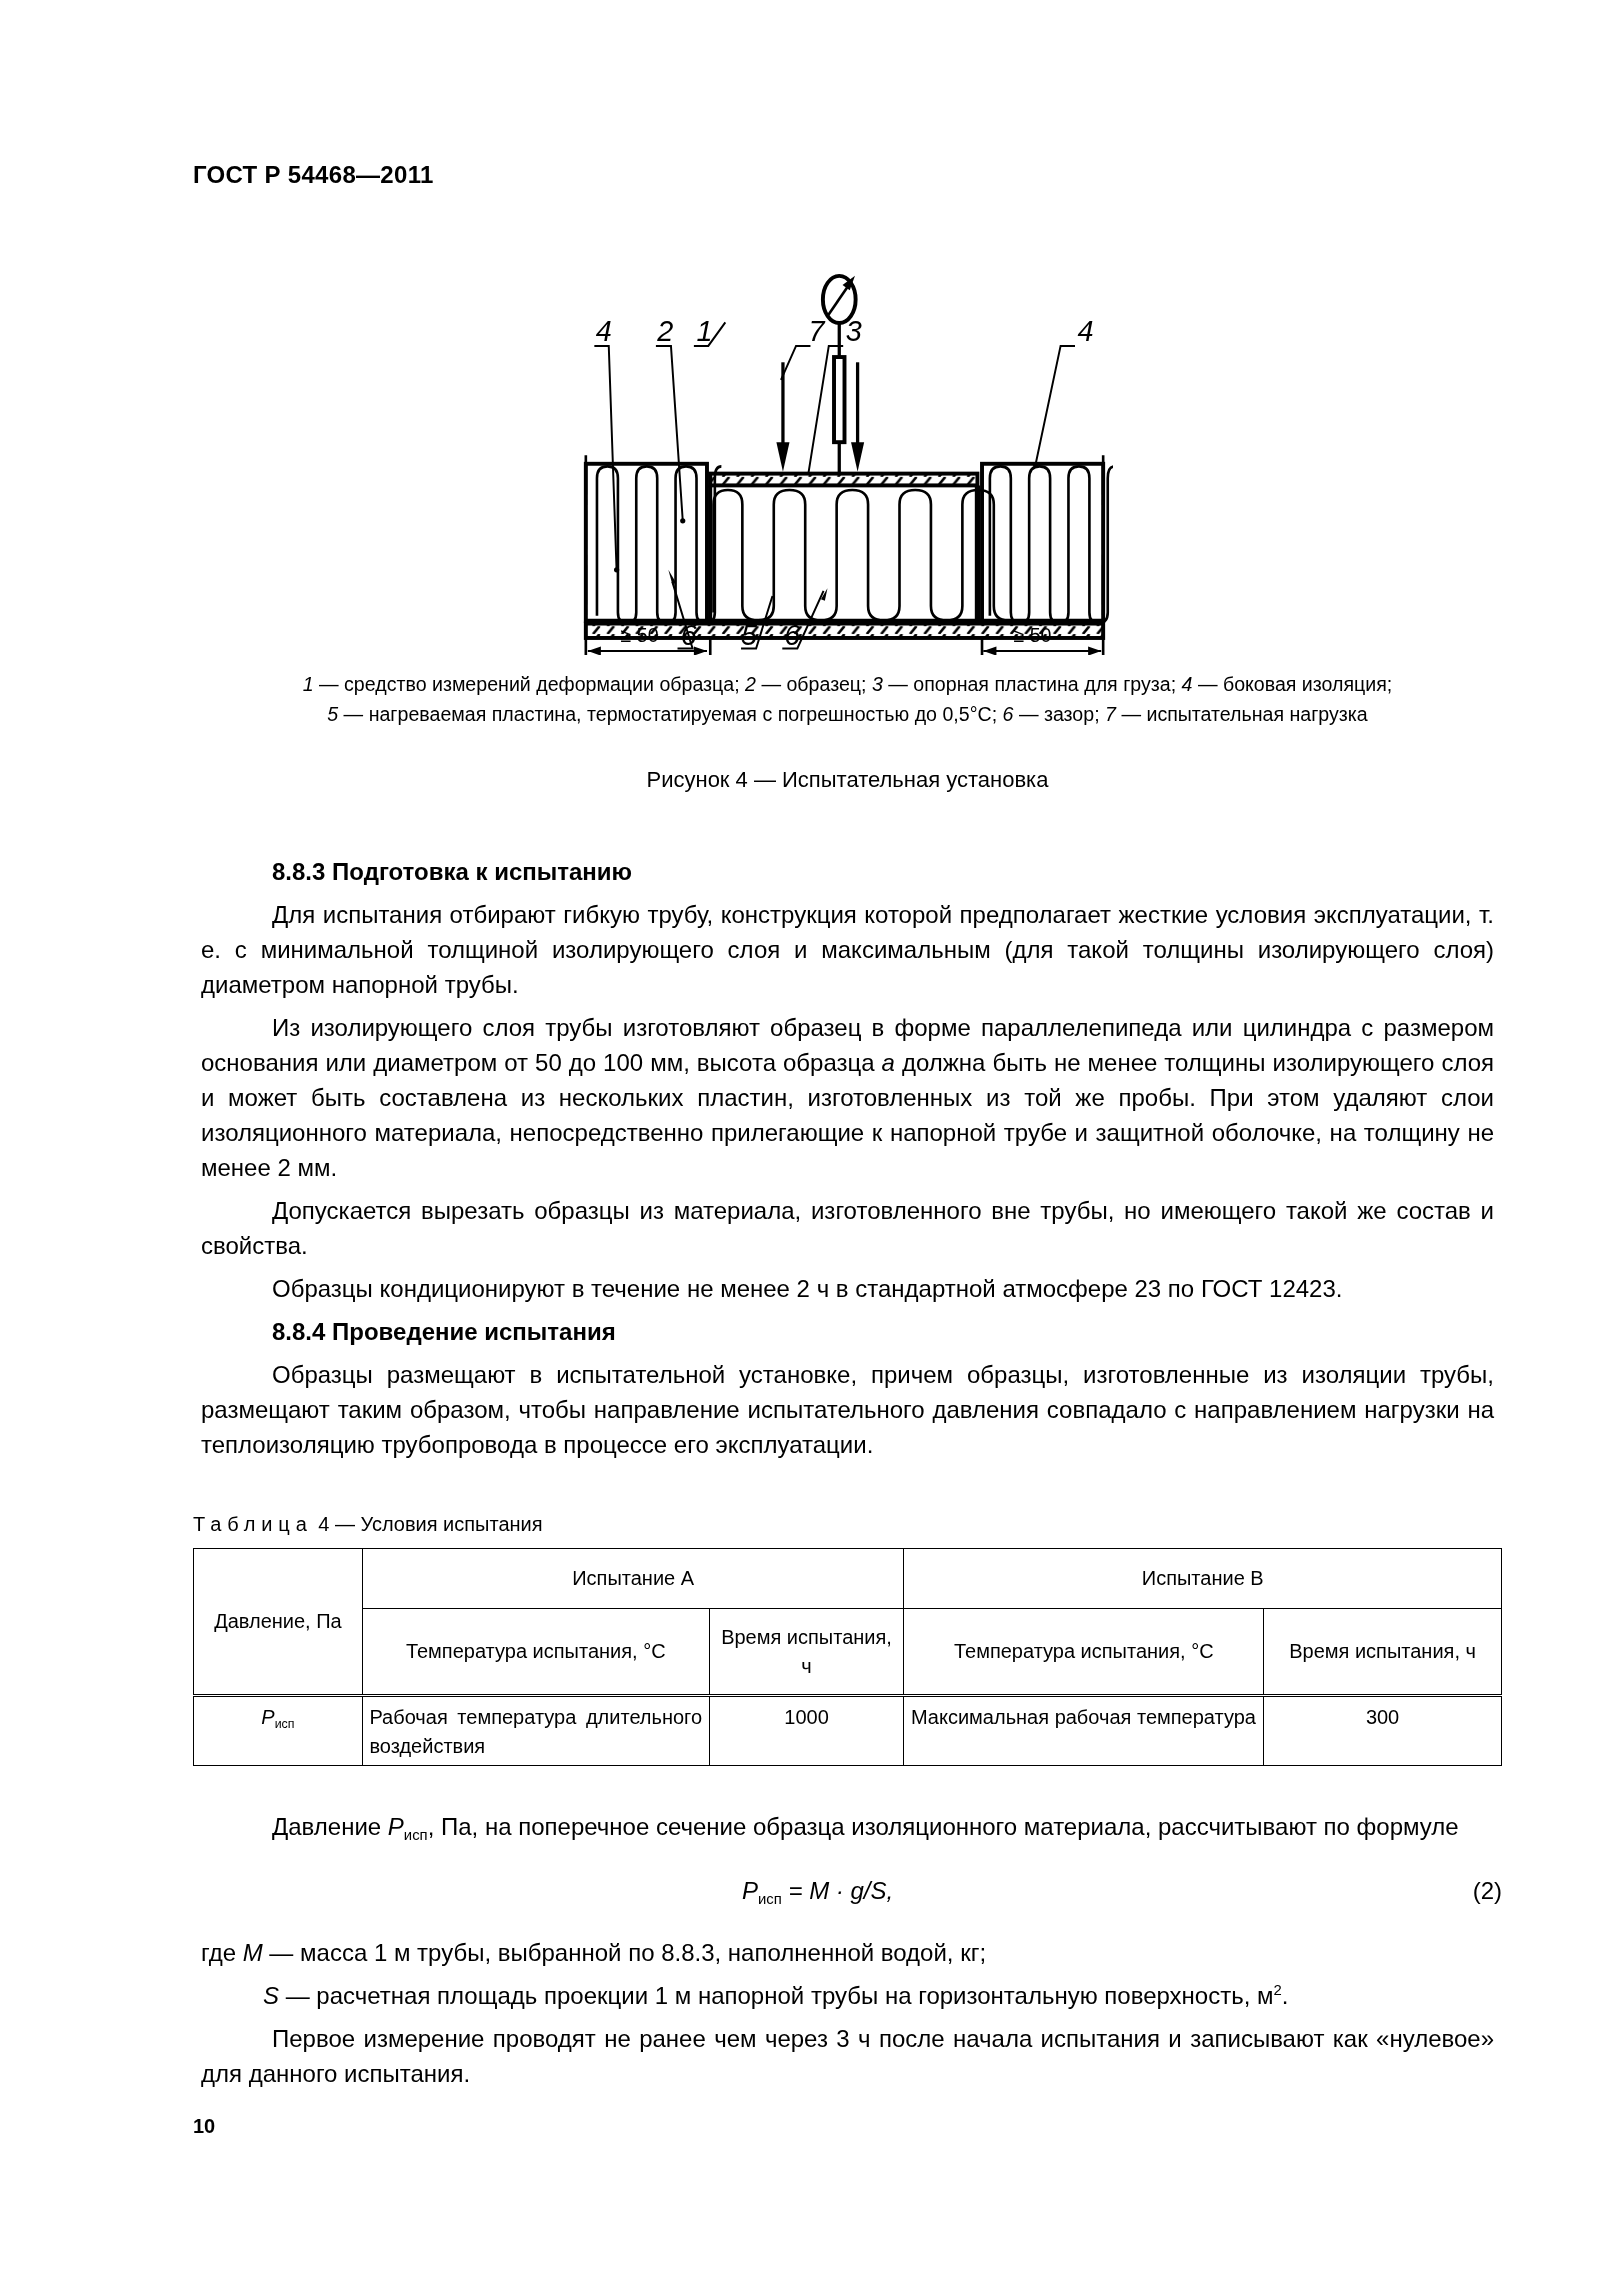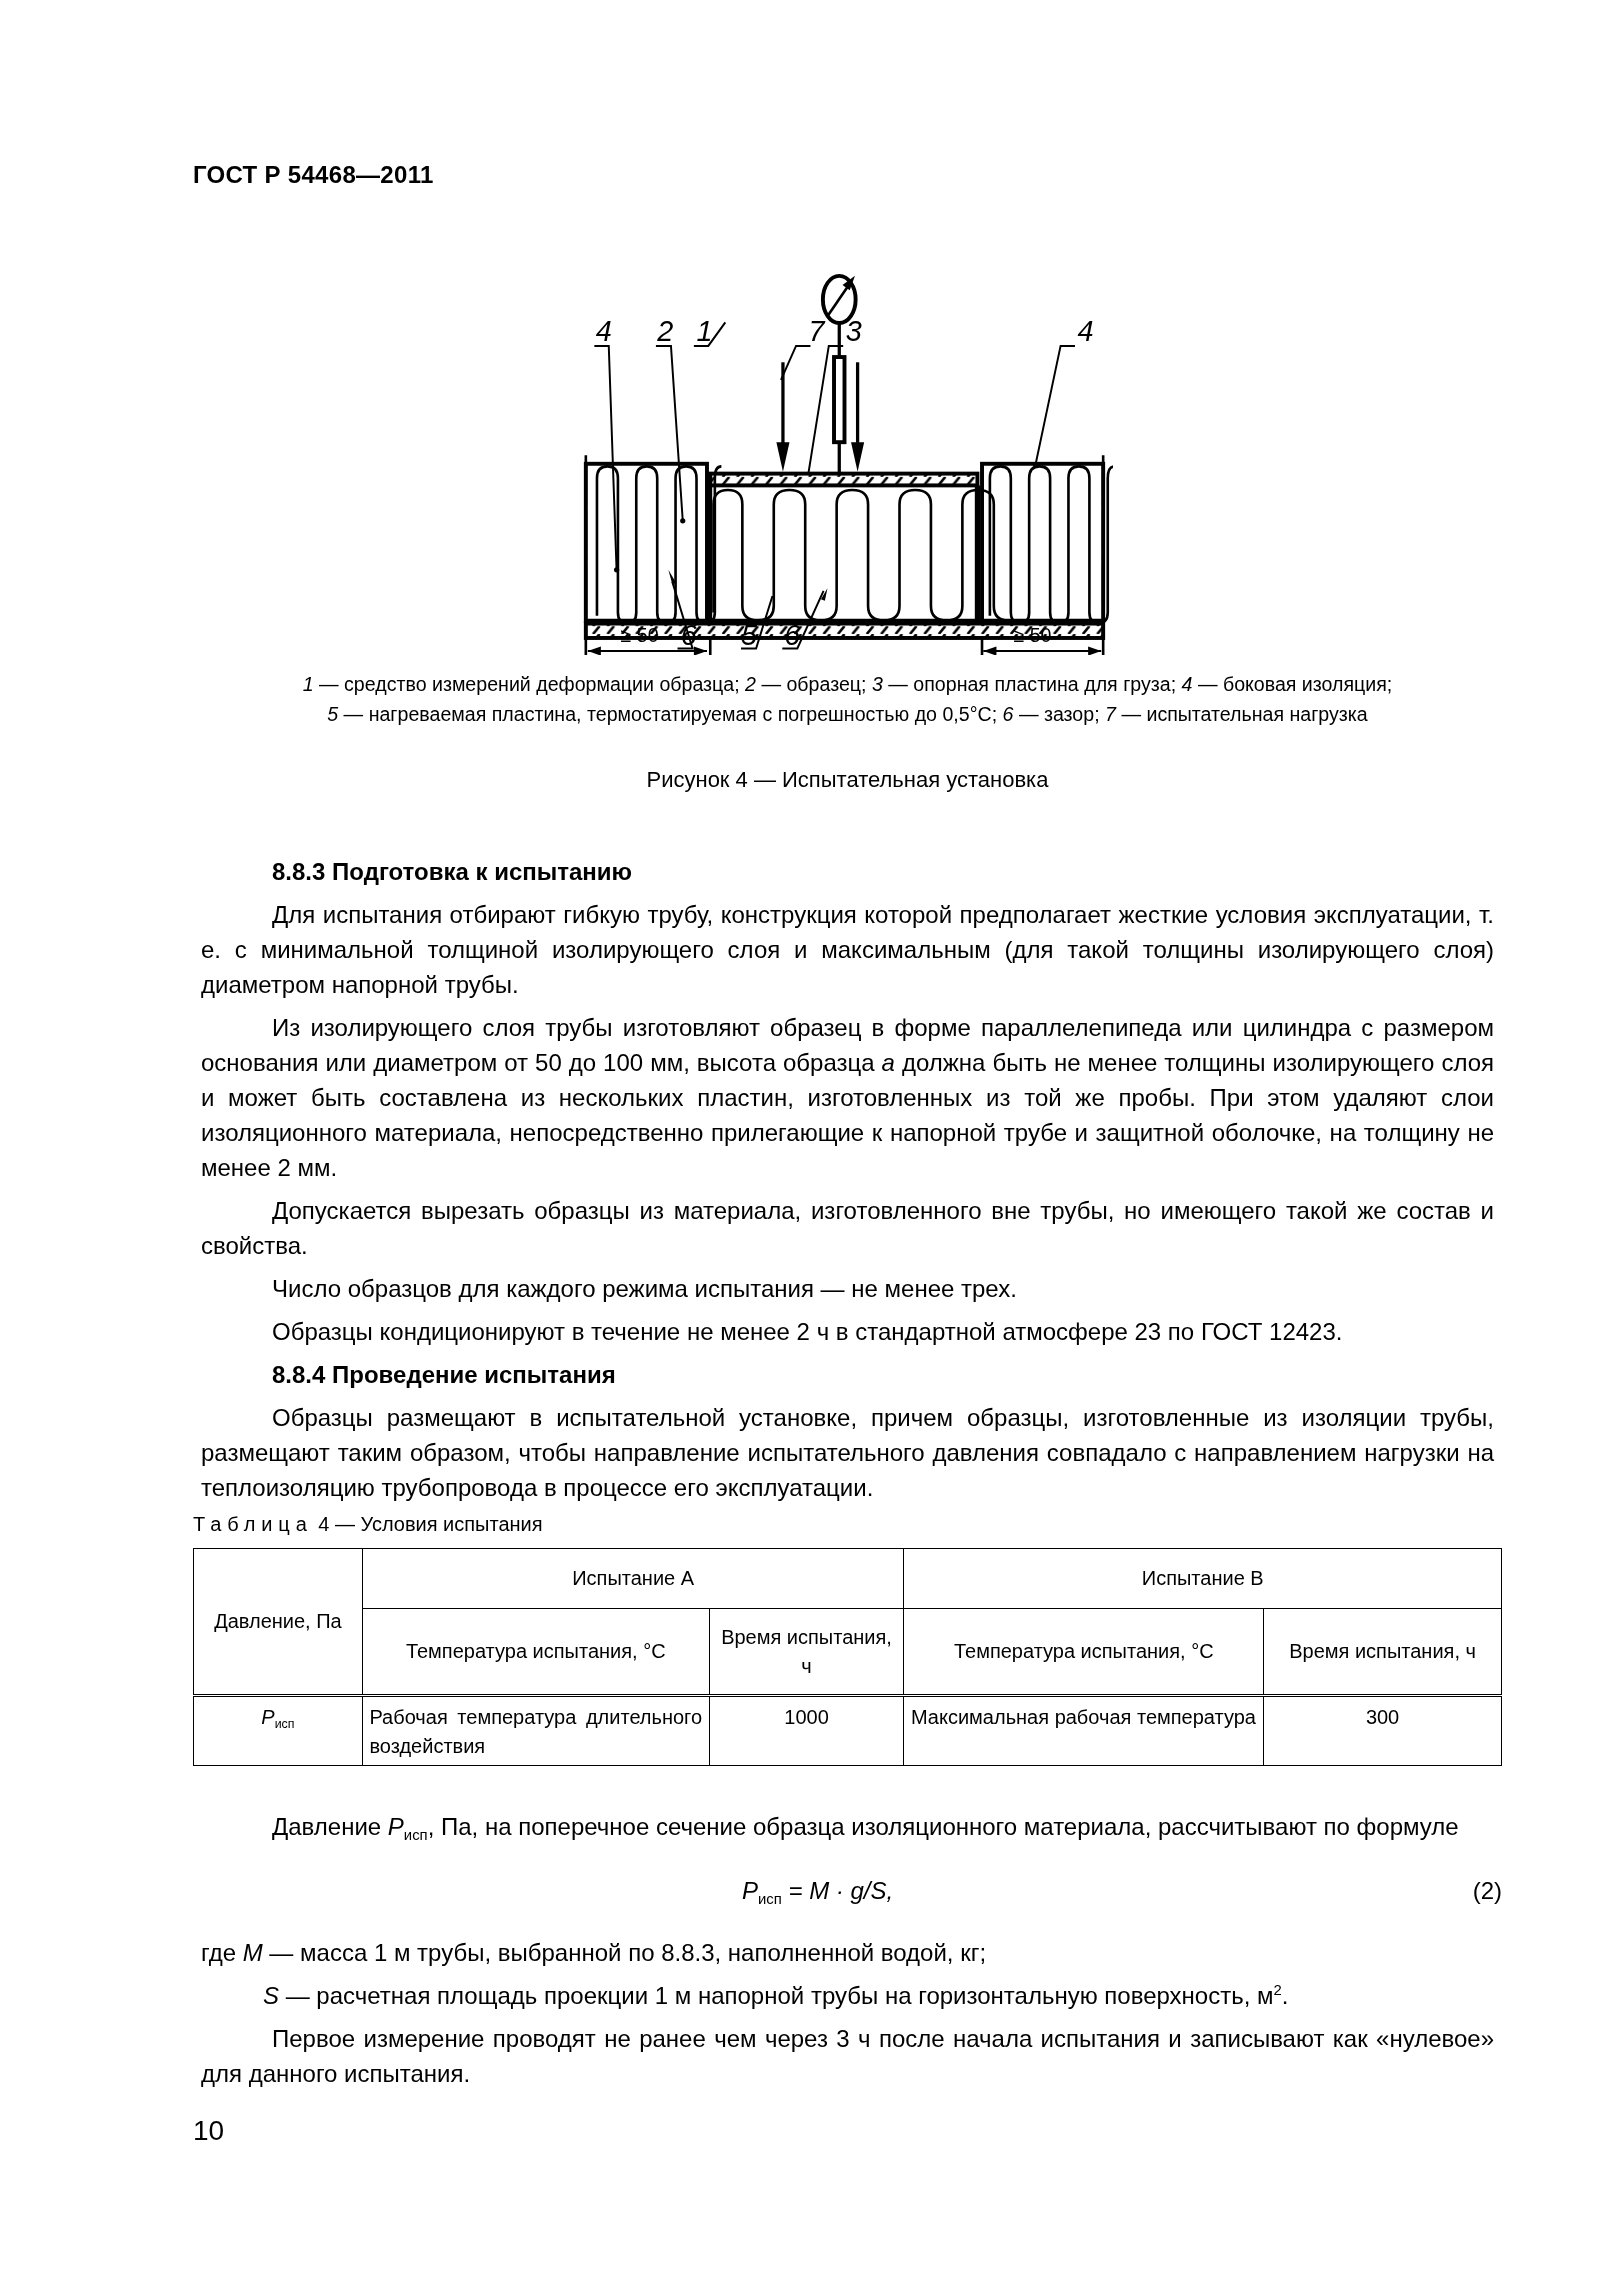--- a/index.html
+++ b/index.html
@@ -23,21 +23,21 @@
   table.t td { border:1.3px solid #000; text-align:center; vertical-align:middle; padding:2.6px 6.5px; line-height:29px; }
   table.t tr.h1 td { height:54px; }
   table.t tr.h2 td { height:80px; }
   table.t tr.body td { height:60px; border-top:3.9px double #000; vertical-align:top; padding-top:5.2px; }
   table.t td.just { text-align:justify; text-align-last:left; }
   .formula { left:193px; width:1309px; top:1877px; font-size:24px; }
   .formula .f { position:absolute; left:549px; font-style:italic; }
   .formula .n { position:absolute; right:0; }
   sub { font-size:0.62em; font-style:normal; vertical-align:-0.35em; }
   sup { font-size:0.62em; vertical-align:0.6em; line-height:0; }
-  .pageno { left:193px; top:2115px; font-size:28px; }
+  .pageno { left:193px; top:2115px; font-size:20px;font-weight:bold; }
 </style>
 </head>
 <body>
 
 <div class="abs hdr">ГОСТ Р 54468—2011</div>
 
 <svg id="fig" viewBox="0 0 820 620">
   <defs>
     <pattern id="hatch" width="22" height="12" patternUnits="userSpaceOnUse">
       <line x1="4" y1="12" x2="14" y2="0" stroke="#000" stroke-width="4"></line>
@@ -136,21 +136,20 @@
 <div class="abs cap" style="top:699px;">
   <i>5</i><span> — нагреваемая пластина, термостатируемая с погрешностью до 0,5°C; </span><i>6</i><span> — зазор; </span><i>7</i><span> — испытательная нагрузка</span>
 </div>
 <div class="abs figtitle">Рисунок 4 — Испытательная установка</div>
 
 <div class="abs text" style="top:846px;">
   <p class="sec">8.8.3 Подготовка к испытанию</p>
   <p class="last">Для испытания отбирают гибкую трубу, конструкция которой предполагает жесткие условия эксплуатации, т. е. с минимальной толщиной изолирующего слоя и максимальным (для такой толщины изолирующего слоя) диаметром напорной трубы.</p>
   <p class="last"><span>Из изолирующего слоя трубы изготовляют образец в форме параллелепипеда или цилиндра с размером основания или диаметром от 50 до 100 мм, высота образца </span><i>a</i><span> должна быть не менее толщины изолирующего слоя и может быть составлена из нескольких пластин, изготовленных из той же пробы. При этом удаляют слои изоляционного материала, непосредственно прилегающие к напорной трубе и защитной оболочке, на толщину не менее 2 мм.</span></p>
   <p class="last">Допускается вырезать образцы из материала, изготовленного вне трубы, но имеющего такой же состав и свойства.</p>
-  <p class="last">Число образцов для каждого режима испытания — не менее трех.</p>
   <p class="last">Образцы кондиционируют в течение не менее 2 ч в стандартной атмосфере 23 по ГОСТ 12423.</p>
   <p class="sec">8.8.4 Проведение испытания</p>
   <p class="last">Образцы размещают в испытательной установке, причем образцы, изготовленные из изоляции трубы, размещают таким образом, чтобы направление испытательного давления совпадало с направлением нагрузки на теплоизоляцию трубопровода в процессе его эксплуатации.</p>
 </div>
 
 <div class="abs tcap"><span class="sp">Таблица</span><span> 4 — Условия испытания</span></div>
 
 <table class="t">
   <colgroup>
     <col style="width:169px">

